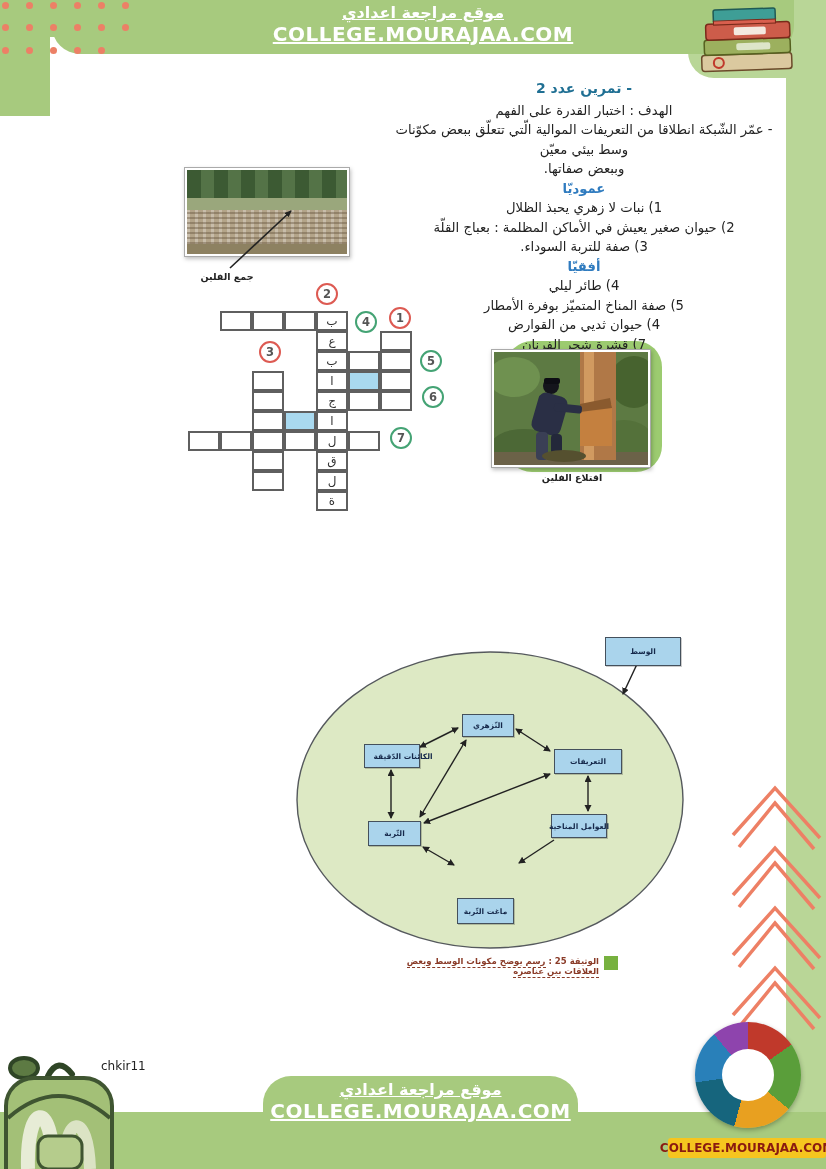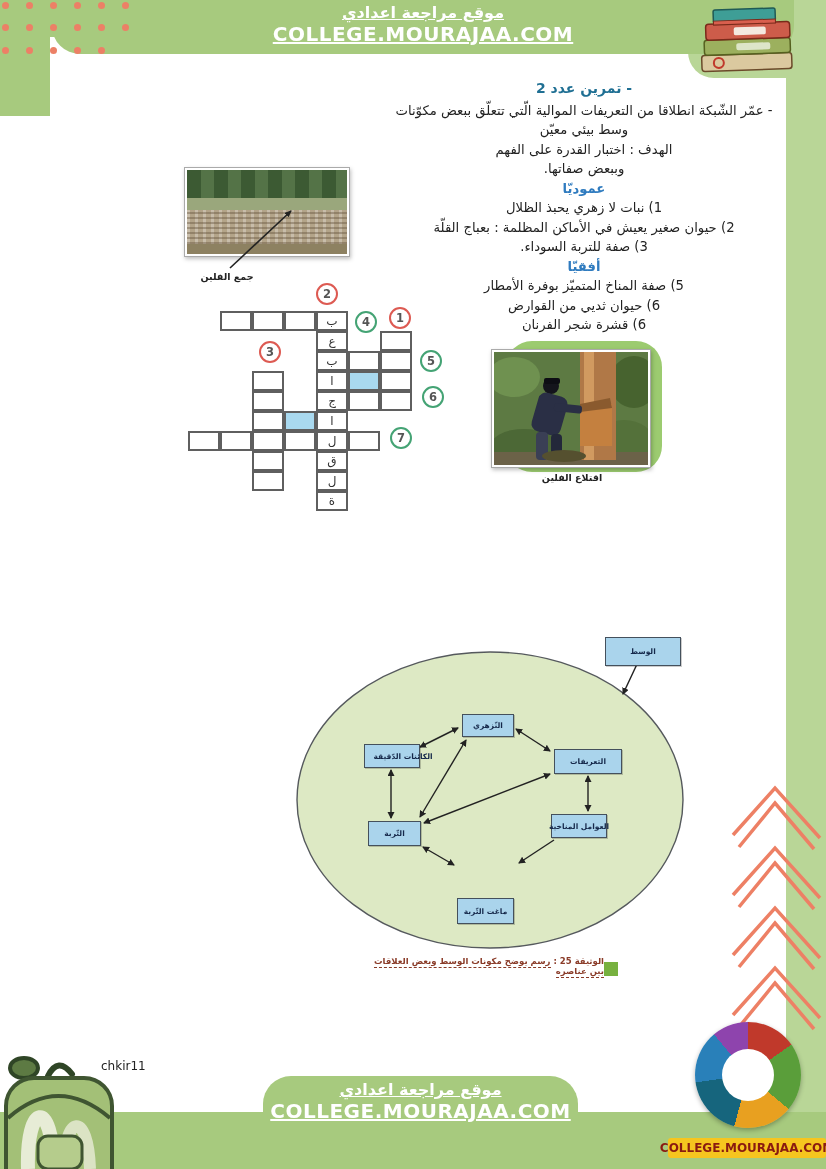--- a/index.html
+++ b/index.html
@@ -59,21 +59,21 @@
       repeating-linear-gradient(90deg,rgba(255,255,255,.28) 0 3px,rgba(0,0,0,0) 3px 8px);}
   .p1-ground{position:absolute;left:0;top:74px;width:100%;height:10px;background:#8d8161;}
   .photo2-blob{position:absolute;left:506px;top:341px;width:156px;height:131px;border-radius:26px;
     background:#9ccb70;z-index:5;}
 
   
   .dg-node{position:absolute;box-sizing:border-box;background:#aad4ec;border:1.5px solid #44505c;
     display:flex;align-items:center;justify-content:center;font-size:7.5px;font-weight:bold;color:#15284a;
     direction:rtl;white-space:nowrap;z-index:7;box-shadow:1px 1px 0 rgba(0,0,0,.2);}
   .dg-caption{position:absolute;left:372px;top:956px;width:246px;display:flex;flex-direction:row;
-    direction:rtl;align-items:flex-end;justify-content:flex-start;z-index:7;}
+    direction:rtl;align-items:flex-start;justify-content:flex-start;gap:5px;z-index:7;}
   .dg-caption .sq{width:14px;height:14px;background:#77b13f;flex:0 0 auto;}
   .dg-caption .cap{font-size:8.5px;font-weight:bold;color:#8a3b28;}
   .dg-caption .cap .u{border-bottom:1px dashed #8a3b28;padding-bottom:1px;}
 
   .watermark{position:absolute;left:101px;top:1059px;font-size:12px;color:#222;z-index:6;}
 
   svg{display:block;}
   .abs{position:absolute;}
 </style>
 </head>
@@ -112,34 +112,35 @@
         <polyline points="49,147 85,103 124,149"></polyline>
       <polyline points="43,195 85,148 130,198"></polyline>
         <polyline points="49,207 85,163 124,209"></polyline>
       <polyline points="43,255 85,208 130,258"></polyline>
         <polyline points="49,267 85,223 124,269"></polyline>
     </g>
   </svg>
 
   <div class="textblock">
     <div class="ex-title">- تمرين عدد 2</div>
+    <div>الهدف : اختبار القدرة على الفهم</div>
     <div>- عمّر الشّبكة انطلاقا من التعريفات الموالية الّتي تتعلّق ببعض مكوّنات وسط بيئي معيّن</div>
-    <div>الهدف : اختبار القدرة على الفهم</div>
     <div>وببعض صفاتها.</div>
     <div class="blue-head">عموديّا</div>
     <div>
         <div class="clue">1) نبات لا زهري يحبذ الظلال</div>
         <div class="clue">2) حيوان صغير يعيش في الأماكن المظلمة : بعباج القلّة</div>
         <div class="clue">3) صفة للتربة السوداء.</div>
       </div>
     <div class="blue-head">أفقيّا</div>
     <div>
+        <div class="clue">4) طائر ليلي</div>
         <div class="clue">5) صفة المناخ المتميّز بوفرة الأمطار</div>
-        <div class="clue">6) حيوان ثديي من القوارض</div>
-        <div class="clue">6) قشرة شجر الفرنان</div>
+        <div class="clue">4) حيوان ثديي من القوارض</div>
+        <div class="clue">7) قشرة شجر الفرنان</div>
       </div>
   </div>
 
   <div class="photo-frame" style="left:184px;top:167px;">
     <div class="p1-inner">
       <div class="p1-trees"></div>
       <div class="p1-grass"></div>
       <div class="p1-pile"></div>
       <div class="p1-ground"></div>
     </div>

